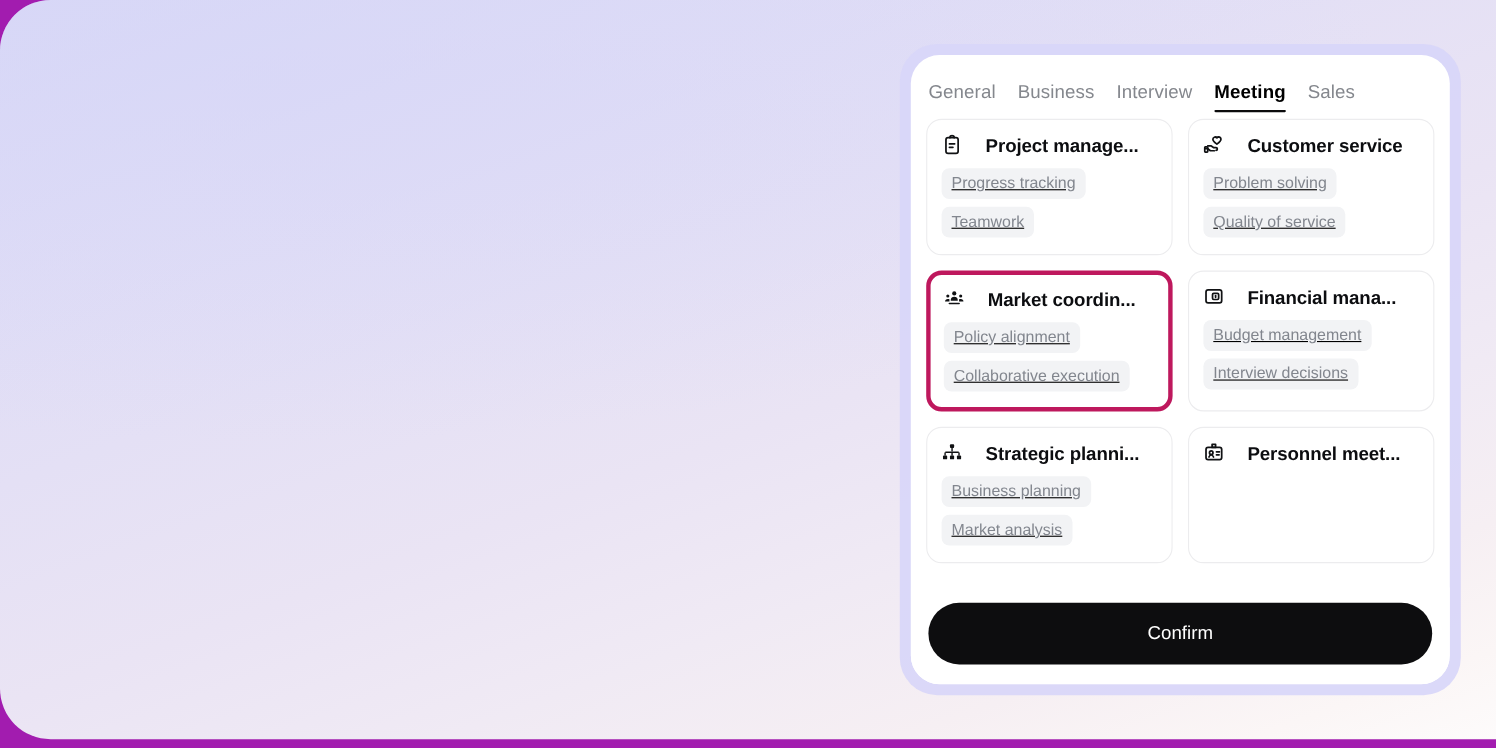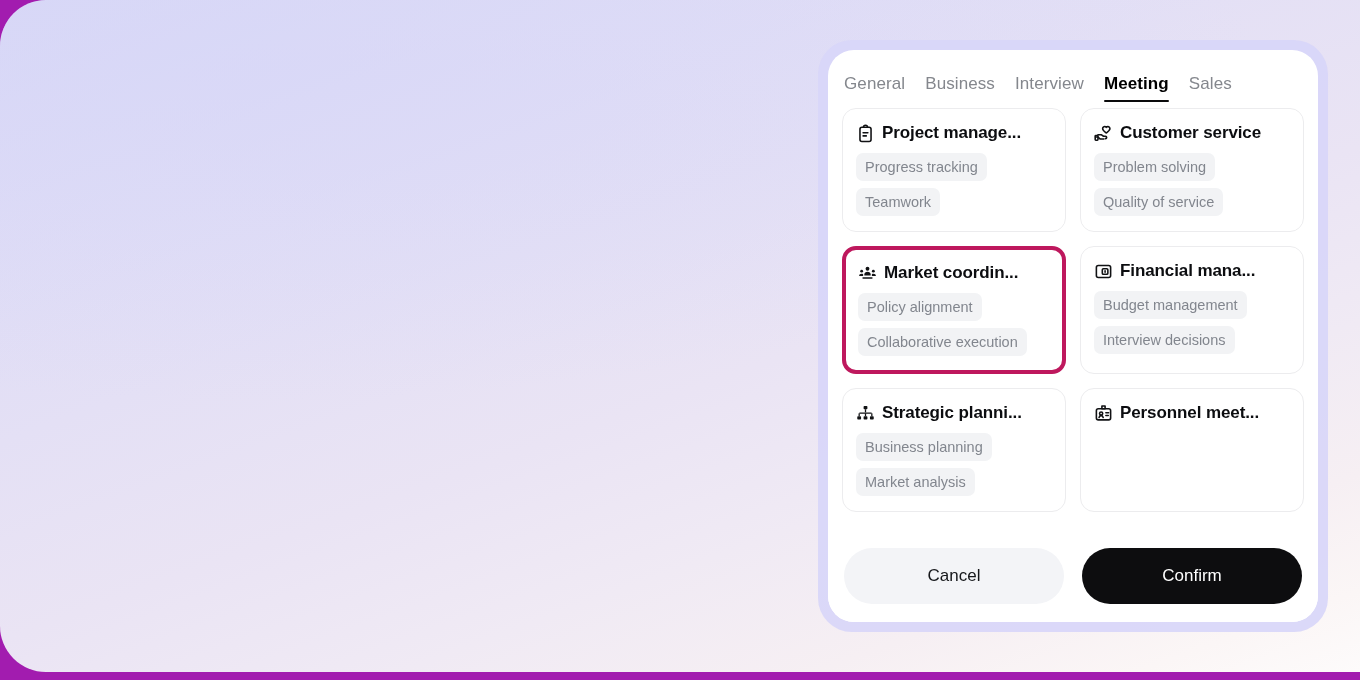--- a/index.html
+++ b/index.html
@@ -126,22 +126,22 @@
     padding: 13px 13px 15px 13px;
     min-height: 120px;
   }
   .card.selected {
     border: 4px solid #be185d;
     padding: 12px 12px 14px 12px;
   }
 
   .card-head {
     display: flex;
-    align-items: flex-end;
-    gap: 7px;
+    align-items: flex-start;
+    gap: 21px;
     margin-bottom: 10px;
   }
   .card-icon {
     flex: 0 0 auto;
     width: 19px;
     height: 19px;
     display: block;
     color: #111214;
   }
   .card-icon svg { display: block; width: 19px; height: 19px; }
@@ -149,21 +149,21 @@
     font-size: 17px;
     line-height: 21px;
     font-weight: 700;
     color: #0c0d10;
     white-space: nowrap;
     overflow: hidden;
     text-overflow: ellipsis;
     letter-spacing: -0.1px;
   }
 
-  .chips { display: flex; flex-direction: column; align-items: flex-start; gap: 7px; }
+  .chips { display: flex; flex-direction: column; align-items: flex-start; gap: 7px; text-decoration: underline; }
   .chip {
     background: #f2f3f5;
     color: #82868e;
     font-size: 14.5px;
     line-height: 20px;
     border-radius: 7px;
     padding: 4px 9px;
     max-width: 100%;
   }
   .chip.two-line { white-space: normal; }
@@ -323,18 +323,17 @@
               </svg>
             </span>
             <span class="card-title">Personnel meet...</span>
           </div>
         </div>
 
       </div>
     </div>
 
     <div class="footer">
-      <button class="btn btn-cancel">Cancel</button>
       <button class="btn btn-confirm">Confirm</button>
     </div>
 
   </div>
 </div>
 
 </body></html>

